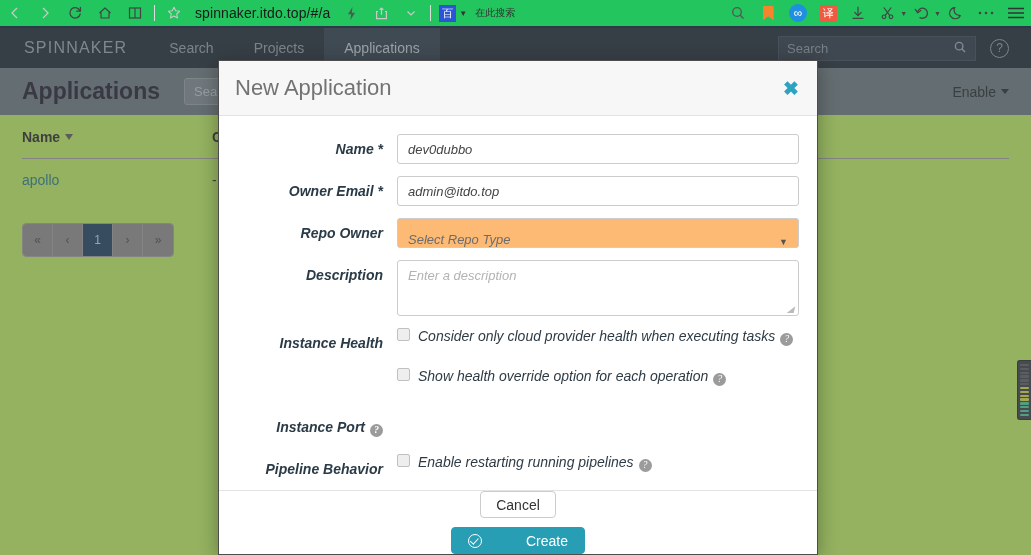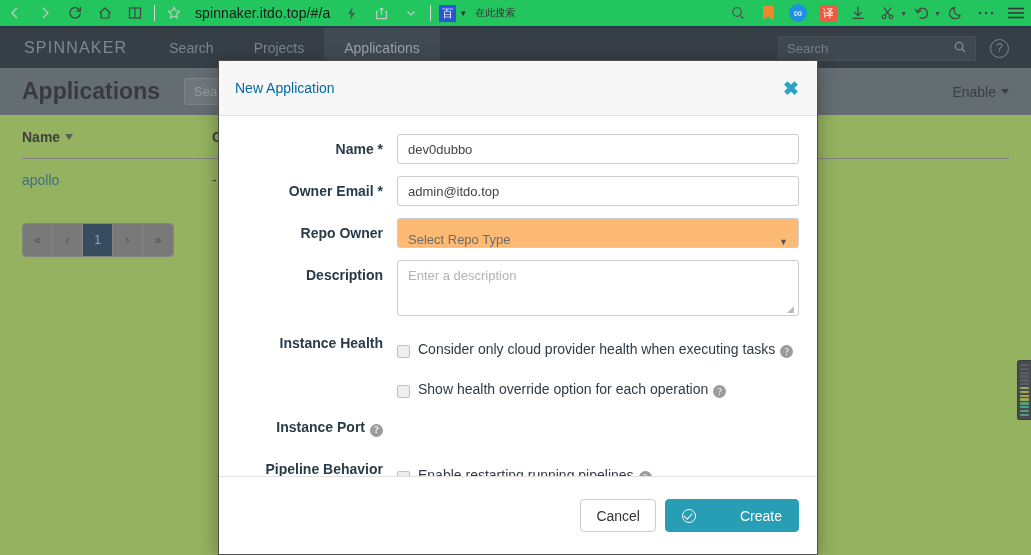--- a/index.html
+++ b/index.html
@@ -192,28 +192,29 @@
     border: 1px solid #4d4d4d;
     box-shadow: 0 4px 18px rgba(0,0,0,.32);
     display: flex; flex-direction: column;
   }
   #modal-header {
     height: 55px; background: #f7f7f7;
     border-bottom: 1px solid #e3e3e3;
     display: flex; align-items: center;
     padding: 0 18px 0 16px;
   }
-  #modal-title { font-size: 14px; color: #0369a1; }
+  #modal-title { font-size: 22px; color: #737373; }
   #modal-close {
     margin-left: auto; color: #2ba3c1; font-size: 19px;
     line-height: 1; font-weight: bold;
   }
   #modal-body {
     flex: 1; padding: 18px 18px 0 18px;
     overflow: hidden;
+    font-style: italic;
   }
   .frow { display: flex; align-items: flex-start; margin-bottom: 12px; }
   .flabel {
     width: 160px; text-align: right; padding-right: 14px;
     font-size: 14px; font-weight: bold; color: #2a3b47;
     line-height: 30px; white-space: nowrap;
   }
   .fctl { flex: 1; }
   .inp {
     width: 100%; height: 30px;
@@ -236,38 +237,38 @@
     width: 100%; height: 56px;
     border: 1px solid #ccc; border-radius: 3px;
     padding: 7px 10px; font-size: 13px; color: #b3b3b3;
     background: #fff; position: relative;
   }
   .tarea .grip {
     position: absolute; right: 2px; bottom: 1px;
     width: 9px; height: 9px; color: #bbb; font-size: 9px;
     line-height: 9px;
   }
-  .chkline { display: flex; align-items: flex-end; gap: 8px; height: 30px; }
+  .chkline { display: flex; align-items: flex-start; gap: 8px; height: 30px; }
   .cbox {
     width: 13px; height: 13px;
     border: 1px solid #c0c0c0; background: #eeeeee;
     border-radius: 2px; flex: none;
   }
   .chktext { font-size: 14px; color: #2e3b45; }
   .qmark {
     display: inline-flex; align-items: center; justify-content: center;
     width: 13px; height: 13px; border-radius: 50%;
     background: #9b9b9b; color: #fff; font-size: 10px;
     line-height: 1; margin-left: 5px; vertical-align: -1px;
     font-family: "Liberation Serif", serif;
   }
   #modal-footer {
-    height: 78px; border-top: 1px solid #e3e3e3;
-    display: flex; align-items: center; justify-content: flex-end;
-    gap: 9px; padding: 0 18px;
+    height: 64px; border-top: 1px solid #e3e3e3;
+    display: flex; align-items: center; justify-content: flex-start;
+    gap: 9px; padding: 0 18px; flex-direction: column;
   }
   .btn {
     height: 33px; border-radius: 4px; font-size: 14px;
     display: flex; align-items: center; justify-content: center;
     padding: 0 15px; gap: 6px;
   }
   #cancel-btn { background: #fff; border: 1px solid #cccccc; color: #333; }
   #create-btn { background: #279eb4; border: 1px solid #279eb4; color: #fff; padding: 0 16px; gap: 44px; }
   .chk-circle {
     width: 14px; height: 14px; border-radius: 50%;

